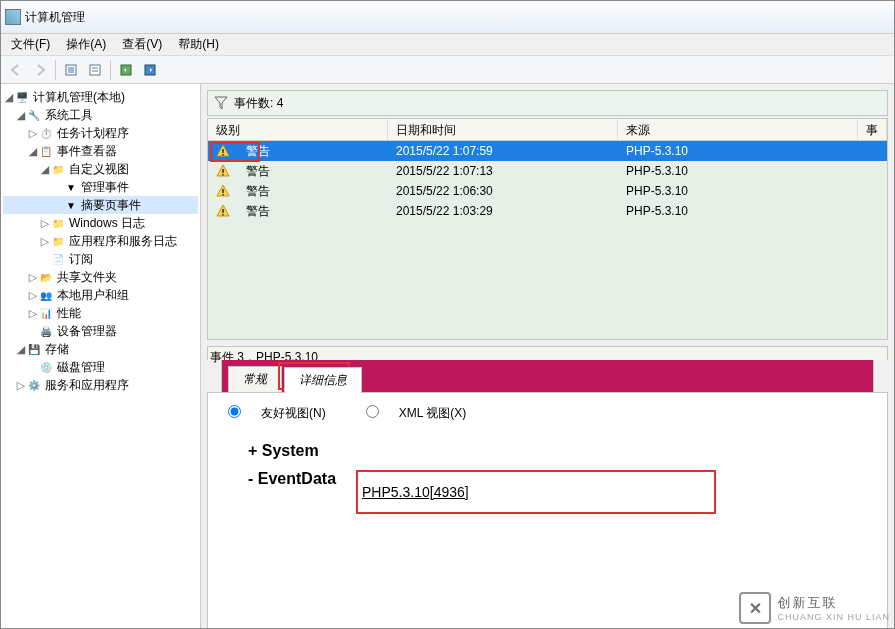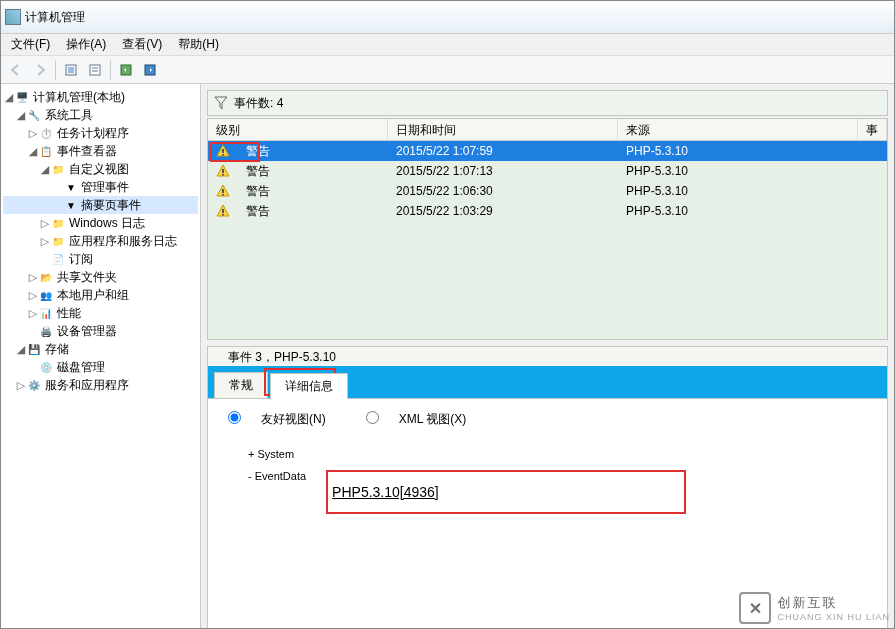--- a/index.html
+++ b/index.html
@@ -26,29 +26,29 @@
 .colheader div { padding: 3px 8px; border-right: 1px solid #ddd; }
 .col-level { width: 180px; }
 .col-date { width: 230px; }
 .col-source { width: 240px; }
 .col-event { flex: 1; }
 .rows { flex: 1; overflow: auto; }
 .row { display: flex; height: 20px; align-items: center; }
 .row.selected { background: #1e7fe0; color: #fff; }
 .row .cell { padding: 0 8px; display: flex; align-items: center; gap: 16px; }
 .redbox { position: absolute; border: 2px solid #e03030; pointer-events: none; }
-.detailhdr { margin: 6px 6px 0 6px; height: 20px; background: #f4f4f0; border: 1px solid #c0c8c0; border-bottom: none; padding: 2px 20px; }
-.tabs { margin: 0 6px; display: flex; background: #0ea5e9; border-left: 1px solid #c0c8c0; border-right: 1px solid #c0c8c0; padding-top: 6px; padding-left: 6px; }
+.detailhdr { margin: 6px 6px 0 6px; height: 14px; background: #f4f4f0; border: 1px solid #c0c8c0; border-bottom: none; padding: 2px 2px; }
+.tabs { margin: 0 20px; display: flex; background: #be185d; border-left: 1px solid #c0c8c0; border-right: 1px solid #c0c8c0; padding-top: 6px; padding-left: 6px; font-style: italic; }
 .tab { padding: 4px 14px; border: 1px solid #c0c8c0; border-bottom: none; background: #f4f4f0; margin-right: 2px; cursor: pointer; position: relative; }
 .tab.active { background: #fff; top: 1px; z-index: 2; }
 .detailbody { margin: 0 6px 6px 6px; background: #fff; border: 1px solid #c0c8c0; border-top: 1px solid #c0c8c0; padding: 12px 20px; flex: 1; overflow: auto; position: relative; }
 .radios { display: flex; gap: 40px; margin-bottom: 20px; }
 .radios label { display: flex; align-items: flex-start; gap: 20px; }
 .eventdata-box { display: flex; gap: 20px; margin-left: 20px; }
-.sysblock { font-weight: normal; font-size: 11px; margin-left: 20px; margin-bottom: 10px; }
+.sysblock { font-weight: bold; font-size: 16px; margin-left: 20px; margin-bottom: 10px; }
 .databox { border: 2px solid #e03030; padding: 12px 4px; min-width: 360px; text-decoration: underline; }
 .watermark { position: absolute; right: 4px; bottom: 4px; display: flex; align-items: center; gap: 6px; opacity: .9; }
 .watermark .logo { width: 32px; height: 32px; border: 2px solid #888; border-radius: 4px; display: flex; align-items: center; justify-content: center; font-weight: bold; font-size: 16px; color: #666; }
 .watermark .txt { font-size: 13px; color: #555; letter-spacing: 2px; }
 .watermark .sub { font-size: 9px; color: #999; letter-spacing: 1px; }
 svg { display: block; }
 </style>
 </head>
 <body>
 

